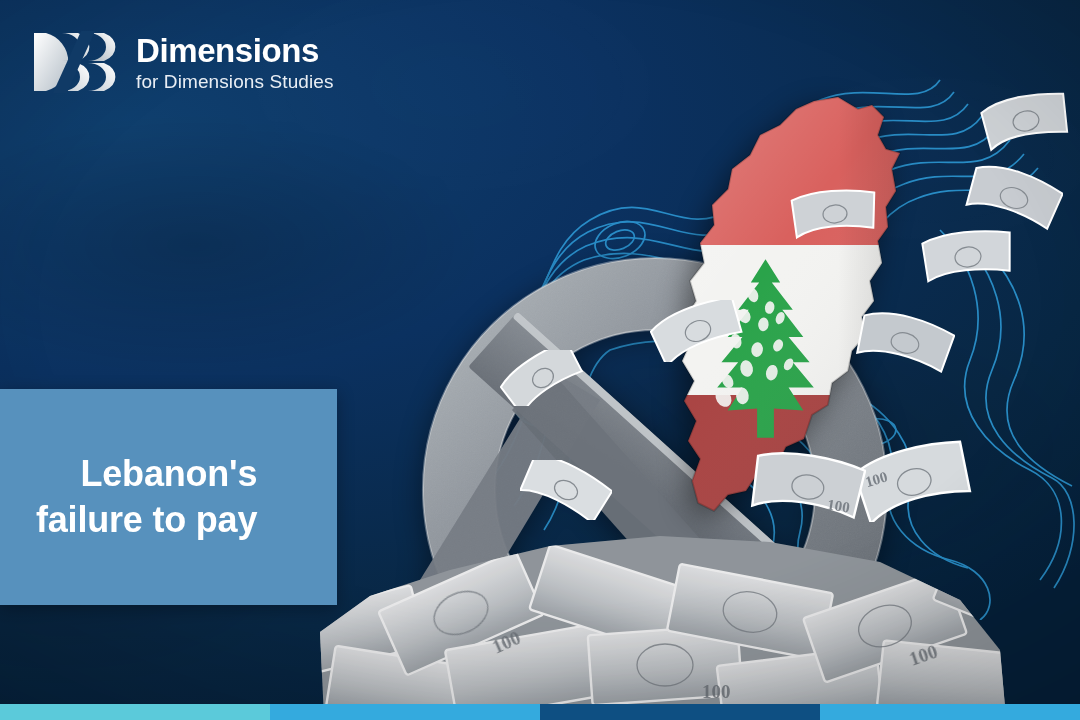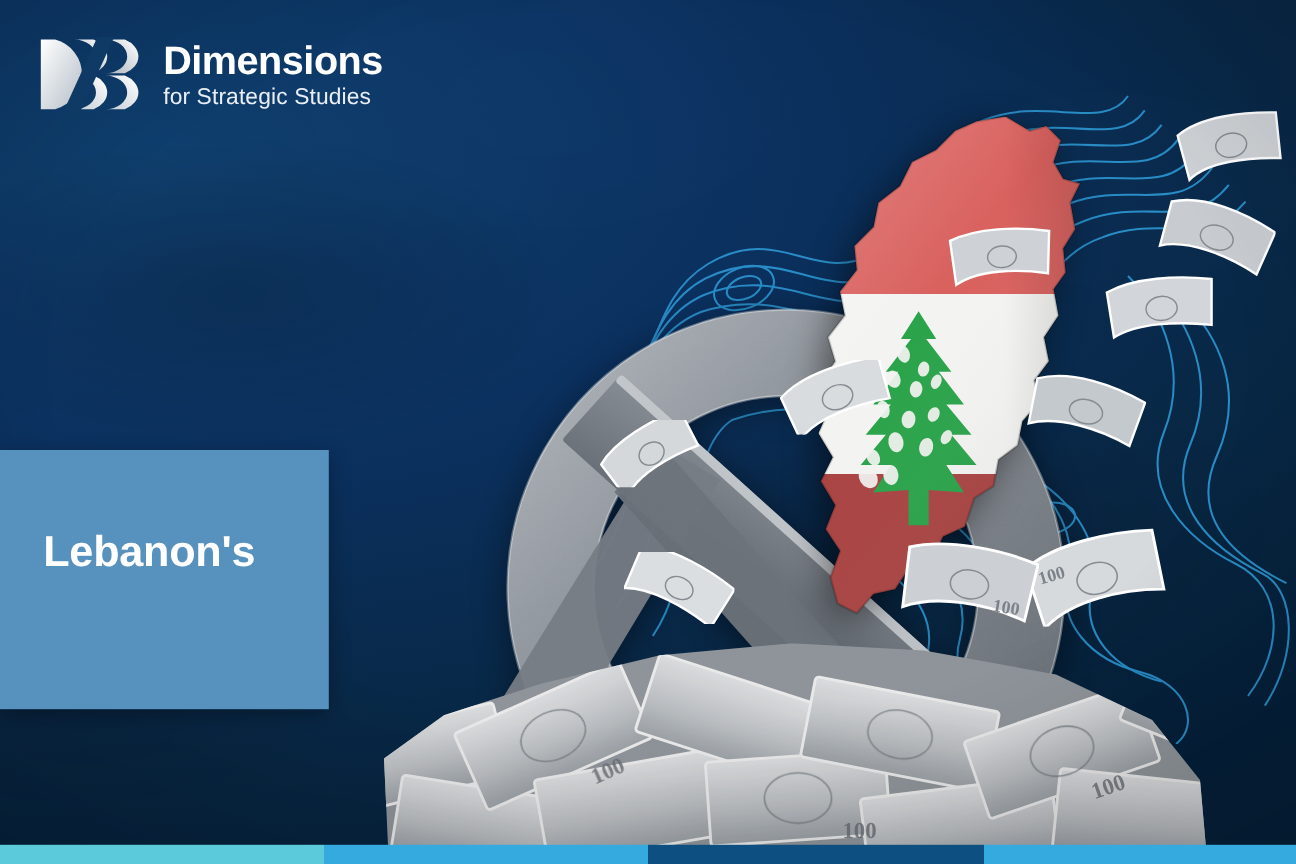--- a/index.html
+++ b/index.html
@@ -59,21 +59,21 @@
   .logo-title{
     color:#ffffff; font-size:33px; font-weight:bold;
     letter-spacing:-.4px; margin-bottom:5px;
   }
   .logo-sub{
     color:#e9eef4; font-size:19px; font-weight:normal; letter-spacing:.1px;
   }
 
   
   .headline-box{
-    position:absolute; left:0; top:375px; width:274px; height:216px;
+    position:absolute; left:0; top:389px; width:337px; height:216px;
     background:#5791bd;
     box-shadow:0 4px 16px rgba(0,0,0,.30);
     display:flex; align-items:center;text-align:right;
   }
   .headline{
     color:#ffffff; font-size:36px; font-weight:bold; line-height:1.27;
     padding:0 26px 0 36px; letter-spacing:-.2px;
   }
 
   
@@ -367,28 +367,28 @@
 
       <path d="M56,2 L72,2 A22,16 0 0 1 72,30 L56,30 A18,14 0 0 0 56,2 Z" fill="url(#lg2)"></path>
       <path d="M56,32 L72,32 A22,16 0 0 1 72,60 L56,60 A18,14 0 0 0 56,32 Z" fill="url(#lg3)"></path>
 
       <path d="M52,0 L72,0 L36,62 L16,62 Z" fill="#0c3663" opacity=".0"></path>
       <path d="M50,-2 L64,-2 L34,64 L20,64 Z" fill="#103a66"></path>
       <path d="M74,-2 L88,-2 L58,64 L44,64 Z" fill="#103a66" opacity="0"></path>
     </svg>
     <div class="logo-text">
       <span class="logo-title">Dimensions</span>
-      <span class="logo-sub">for Strategic Studies</span>
+      <span class="logo-sub">for Dimensions Studies</span>
     </div>
   </div>
 
   <div class="headline-box">
     <div class="headline">
       <span>Lebanon's</span><br>
-      <br>
+      <span>failure to pay</span><br>
     </div>
   </div>
 
   <div class="bottom-bar">
     <div class="seg seg-1"></div>
     <div class="seg seg-2"></div>
     <div class="seg seg-3"></div>
     <div class="seg seg-4"></div>
   </div>
 

